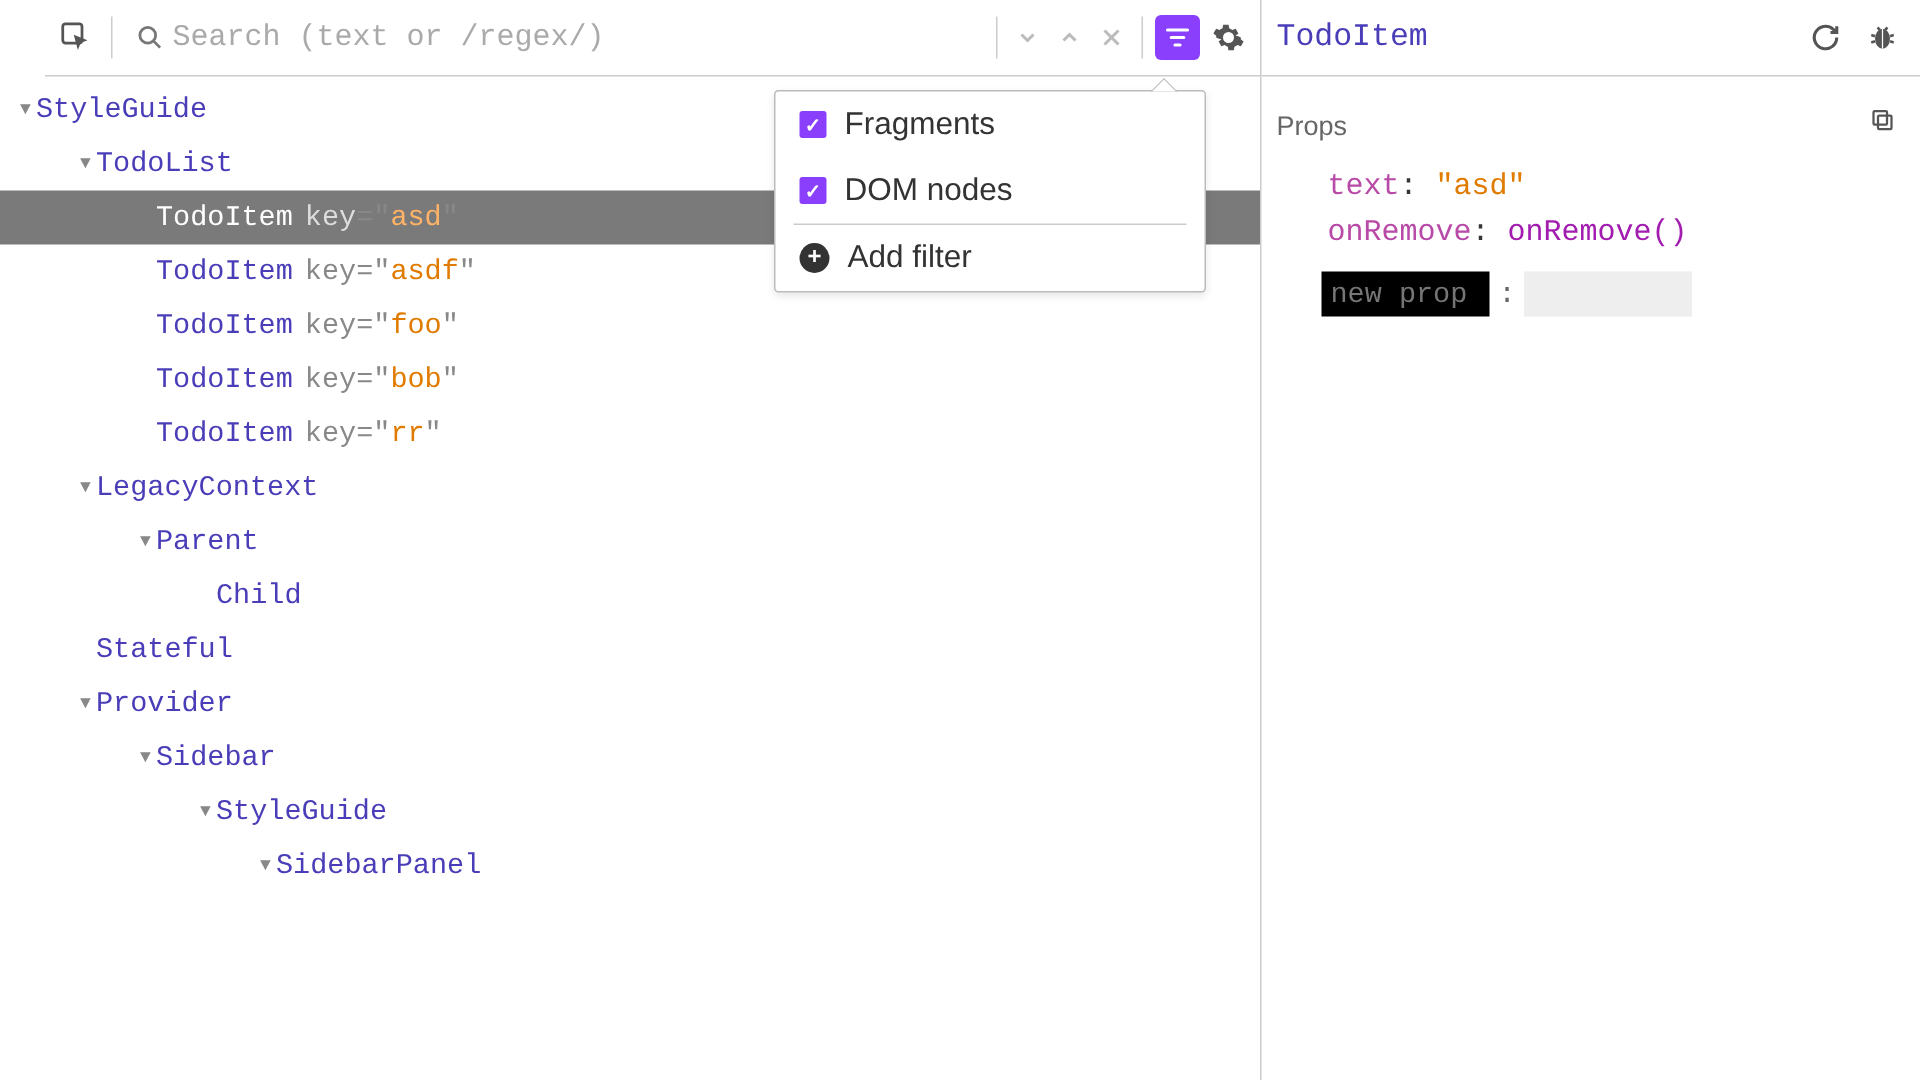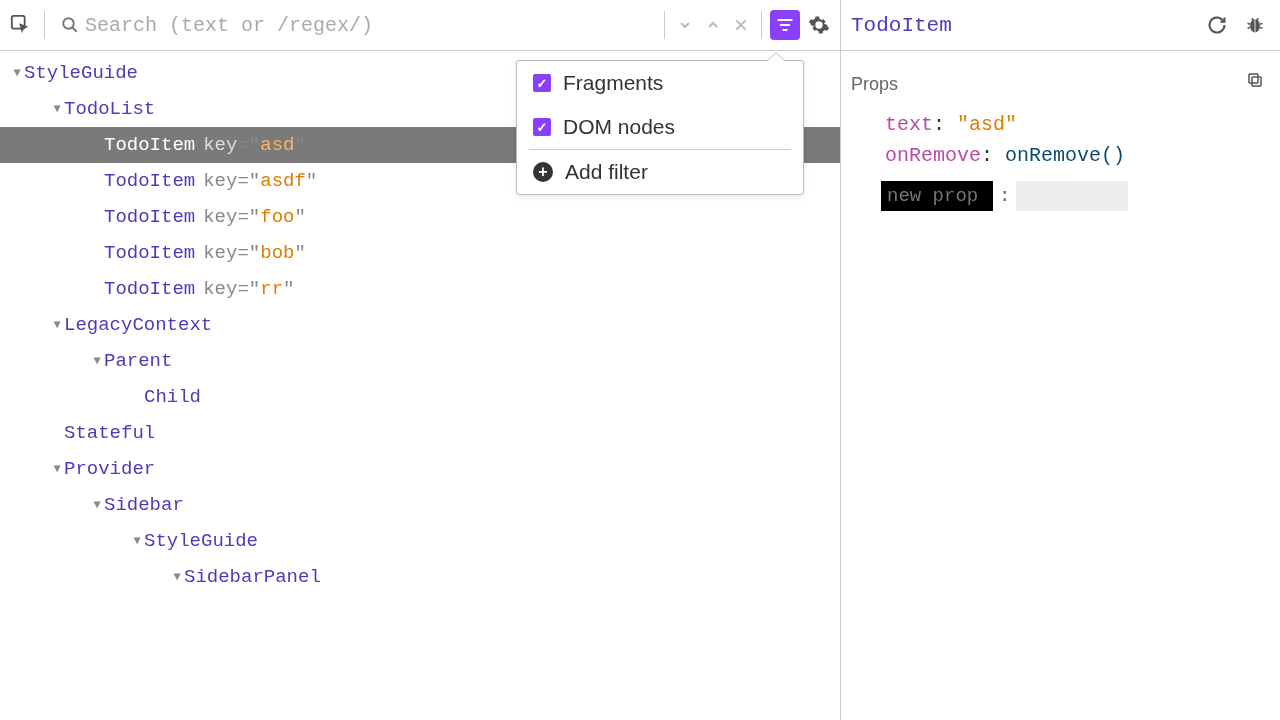--- a/index.html
+++ b/index.html
@@ -27,20 +27,21 @@
   display: flex;
   flex-direction: column;
 }
 .toolbar {
   height: 51px;
   border-bottom: 1px solid #ccc;
   display: flex;
   align-items: center;
   padding: 0 6px;
   gap: 4px;
+  margin-left: 30px;
 }
 .toolbar-right {
   height: 51px;
   border-bottom: 1px solid #ccc;
   display: flex;
   align-items: center;
   padding: 0 10px;
   gap: 8px;
 }
 .icon-btn {
@@ -218,21 +219,21 @@
   color: #666;
   margin-bottom: 14px;
 }
 .prop-row {
   padding: 4px 0 4px 34px;
   font-size: 20px;
 }
 .prop-key { color: #b84aa8; }
 .prop-colon { color: #333; }
 .prop-str { color: #e07b00; }
-.prop-func { color: #0c4a6e; }
+.prop-func { color: #a21caf; }
 .new-prop-row {
   padding: 10px 0 4px 30px;
   display: flex;
   gap: 6px;
   align-items: center;
 }
 .new-prop-input {
   background: #000000;
   border: none;
   font-family: inherit;

